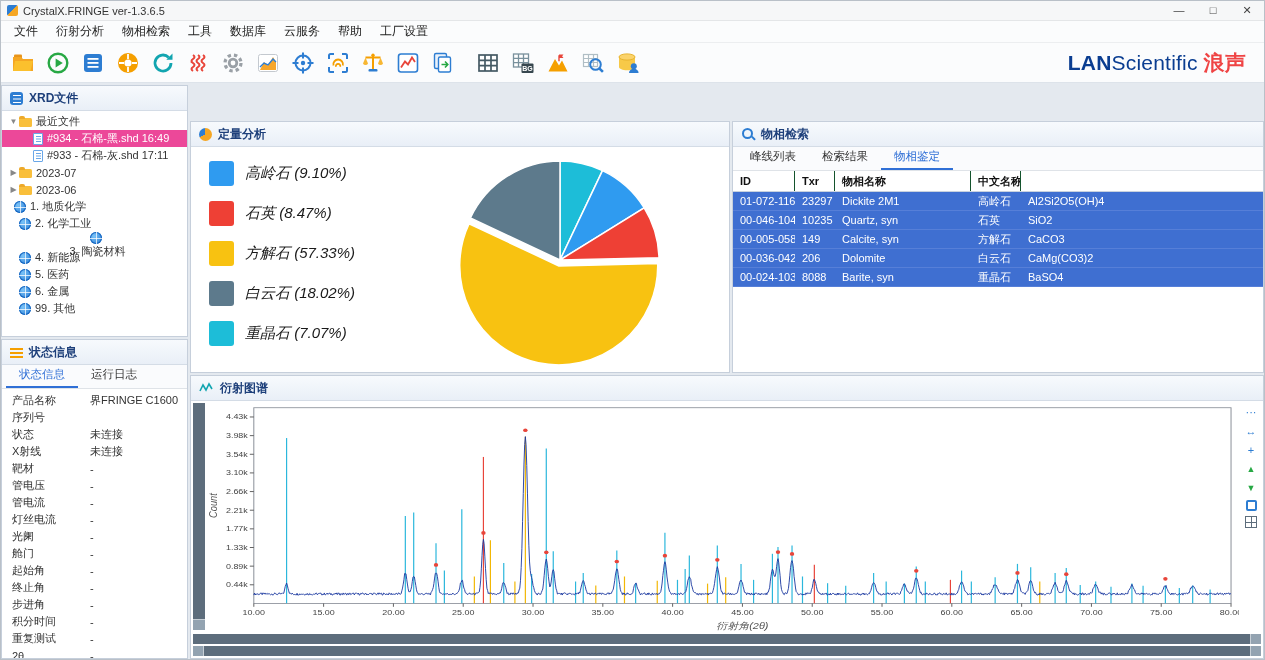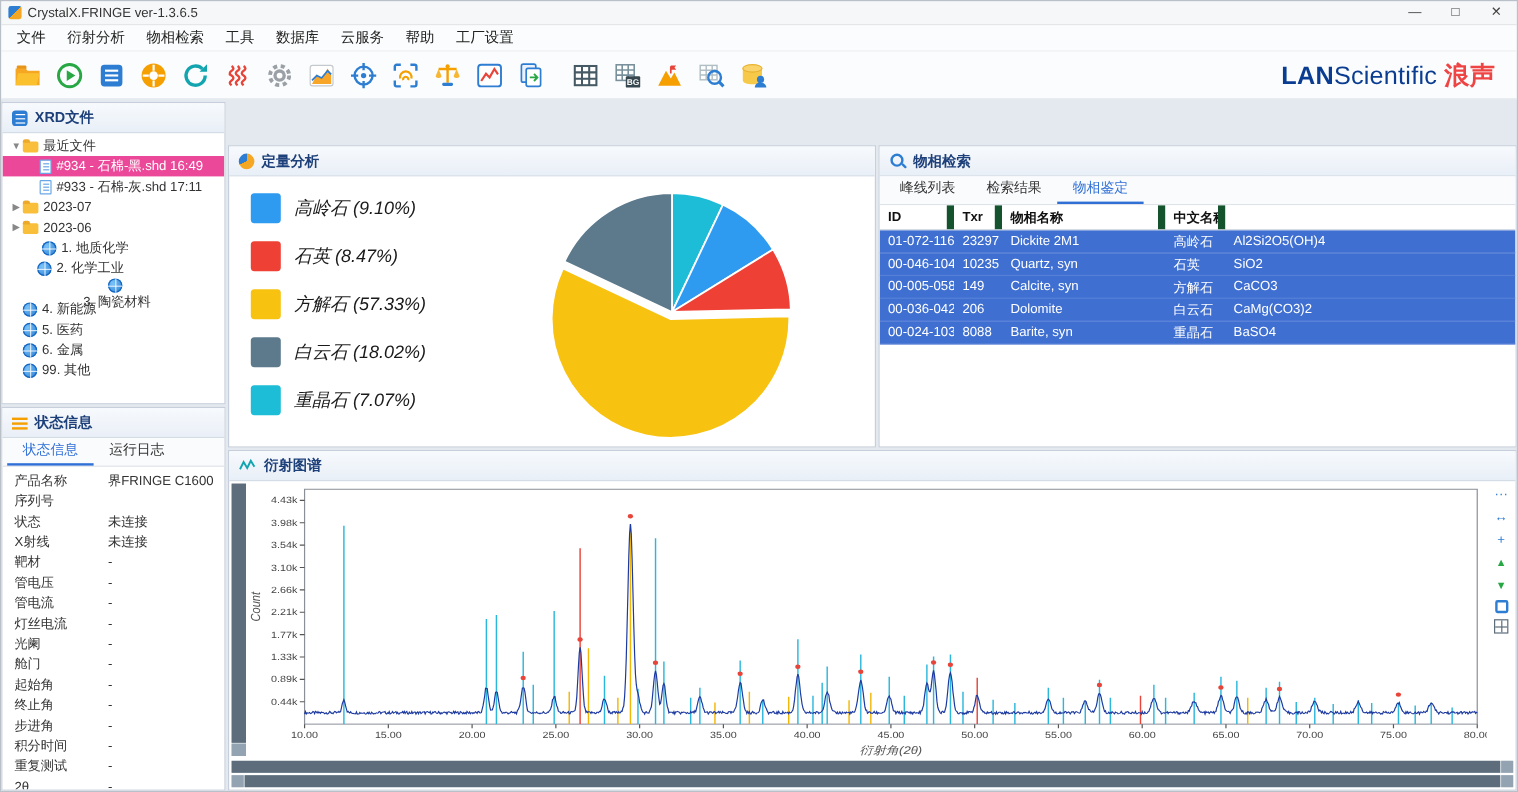--- a/index.html
+++ b/index.html
@@ -76,21 +76,21 @@
   .legend-swatch { width:25px; height:25px; border-radius:3px; margin-right:11px; flex:none; }
   .legend-label { font-size:15px; font-style:italic; color:#1a1a1a; white-space:nowrap; }
   .pie-wrap { flex:1; display:flex; align-items:center; justify-content:center; padding-right:26px; }
 
   
   .ptable { flex:1; overflow:hidden; font-size:11px; }
   .prow { display:flex; height:19px; align-items:center; }
   .prow.head { height:21px; font-weight:bold; color:#111; border-bottom:1px solid #c9d2de; background:#fff; }
   .prow.body { background:#3f6fd1; color:#fff; border-bottom:1px solid #567fd8; }
   .pcell { padding-left:7px; overflow:hidden; white-space:nowrap; }
-  .prow.head .pcell { border-right:6px solid #14532d; height:100%; display:flex; align-items:center; }
+  .prow.head .pcell { border-right:1px solid #14532d; height:100%; display:flex; align-items:center; }
   .pc0 { width:62px; flex:none; } .pc1 { width:40px; flex:none; } .pc2 { width:136px; flex:none; }
   .pc3 { width:50px; flex:none; } .pc4 { flex:1; }
 
   
   .stable { flex:1; overflow:hidden; font-size:11px; padding-top:3px; }
   .srow { display:flex; height:17px; align-items:center; }
   .skey { width:88px; flex:none; padding-left:10px; color:#333; white-space:nowrap; }
   .sval { flex:1; color:#333; white-space:nowrap; }
 
   
@@ -312,26 +312,26 @@
             <div class="tree-row" style="padding-left: 6px;">
               <span class="caret">▶</span>
               <span class="ic-folder"></span>
               <span class="tree-label">2023-07</span>
             </div>
             <div class="tree-row" style="padding-left: 6px;">
               <span class="caret">▶</span>
               <span class="ic-folder"></span>
               <span class="tree-label">2023-06</span>
             </div>
-            <div class="tree-row" style="padding-left: 22px;">
+            <div class="tree-row" style="padding-left: 1px;">
               <span class="caret"> </span>
               <span class="ic-globe"></span>
               <span class="tree-label">1. 地质化学</span>
             </div>
-            <div class="tree-row" style="padding-left: 18px;">
+            <div class="tree-row" style="padding-left: 6px;">
               <span class="caret"> </span>
               <span class="ic-globe"></span>
               <span class="tree-label">2. 化学工业</span>
             </div>
             <div class="tree-row" style="padding-left: 6px; flex-direction: column;">
               <span class="caret"> </span>
               <span class="ic-globe"></span>
               <span class="tree-label">3. 陶瓷材料</span>
             </div>
             <div class="tree-row" style="padding-left: 6px;">

